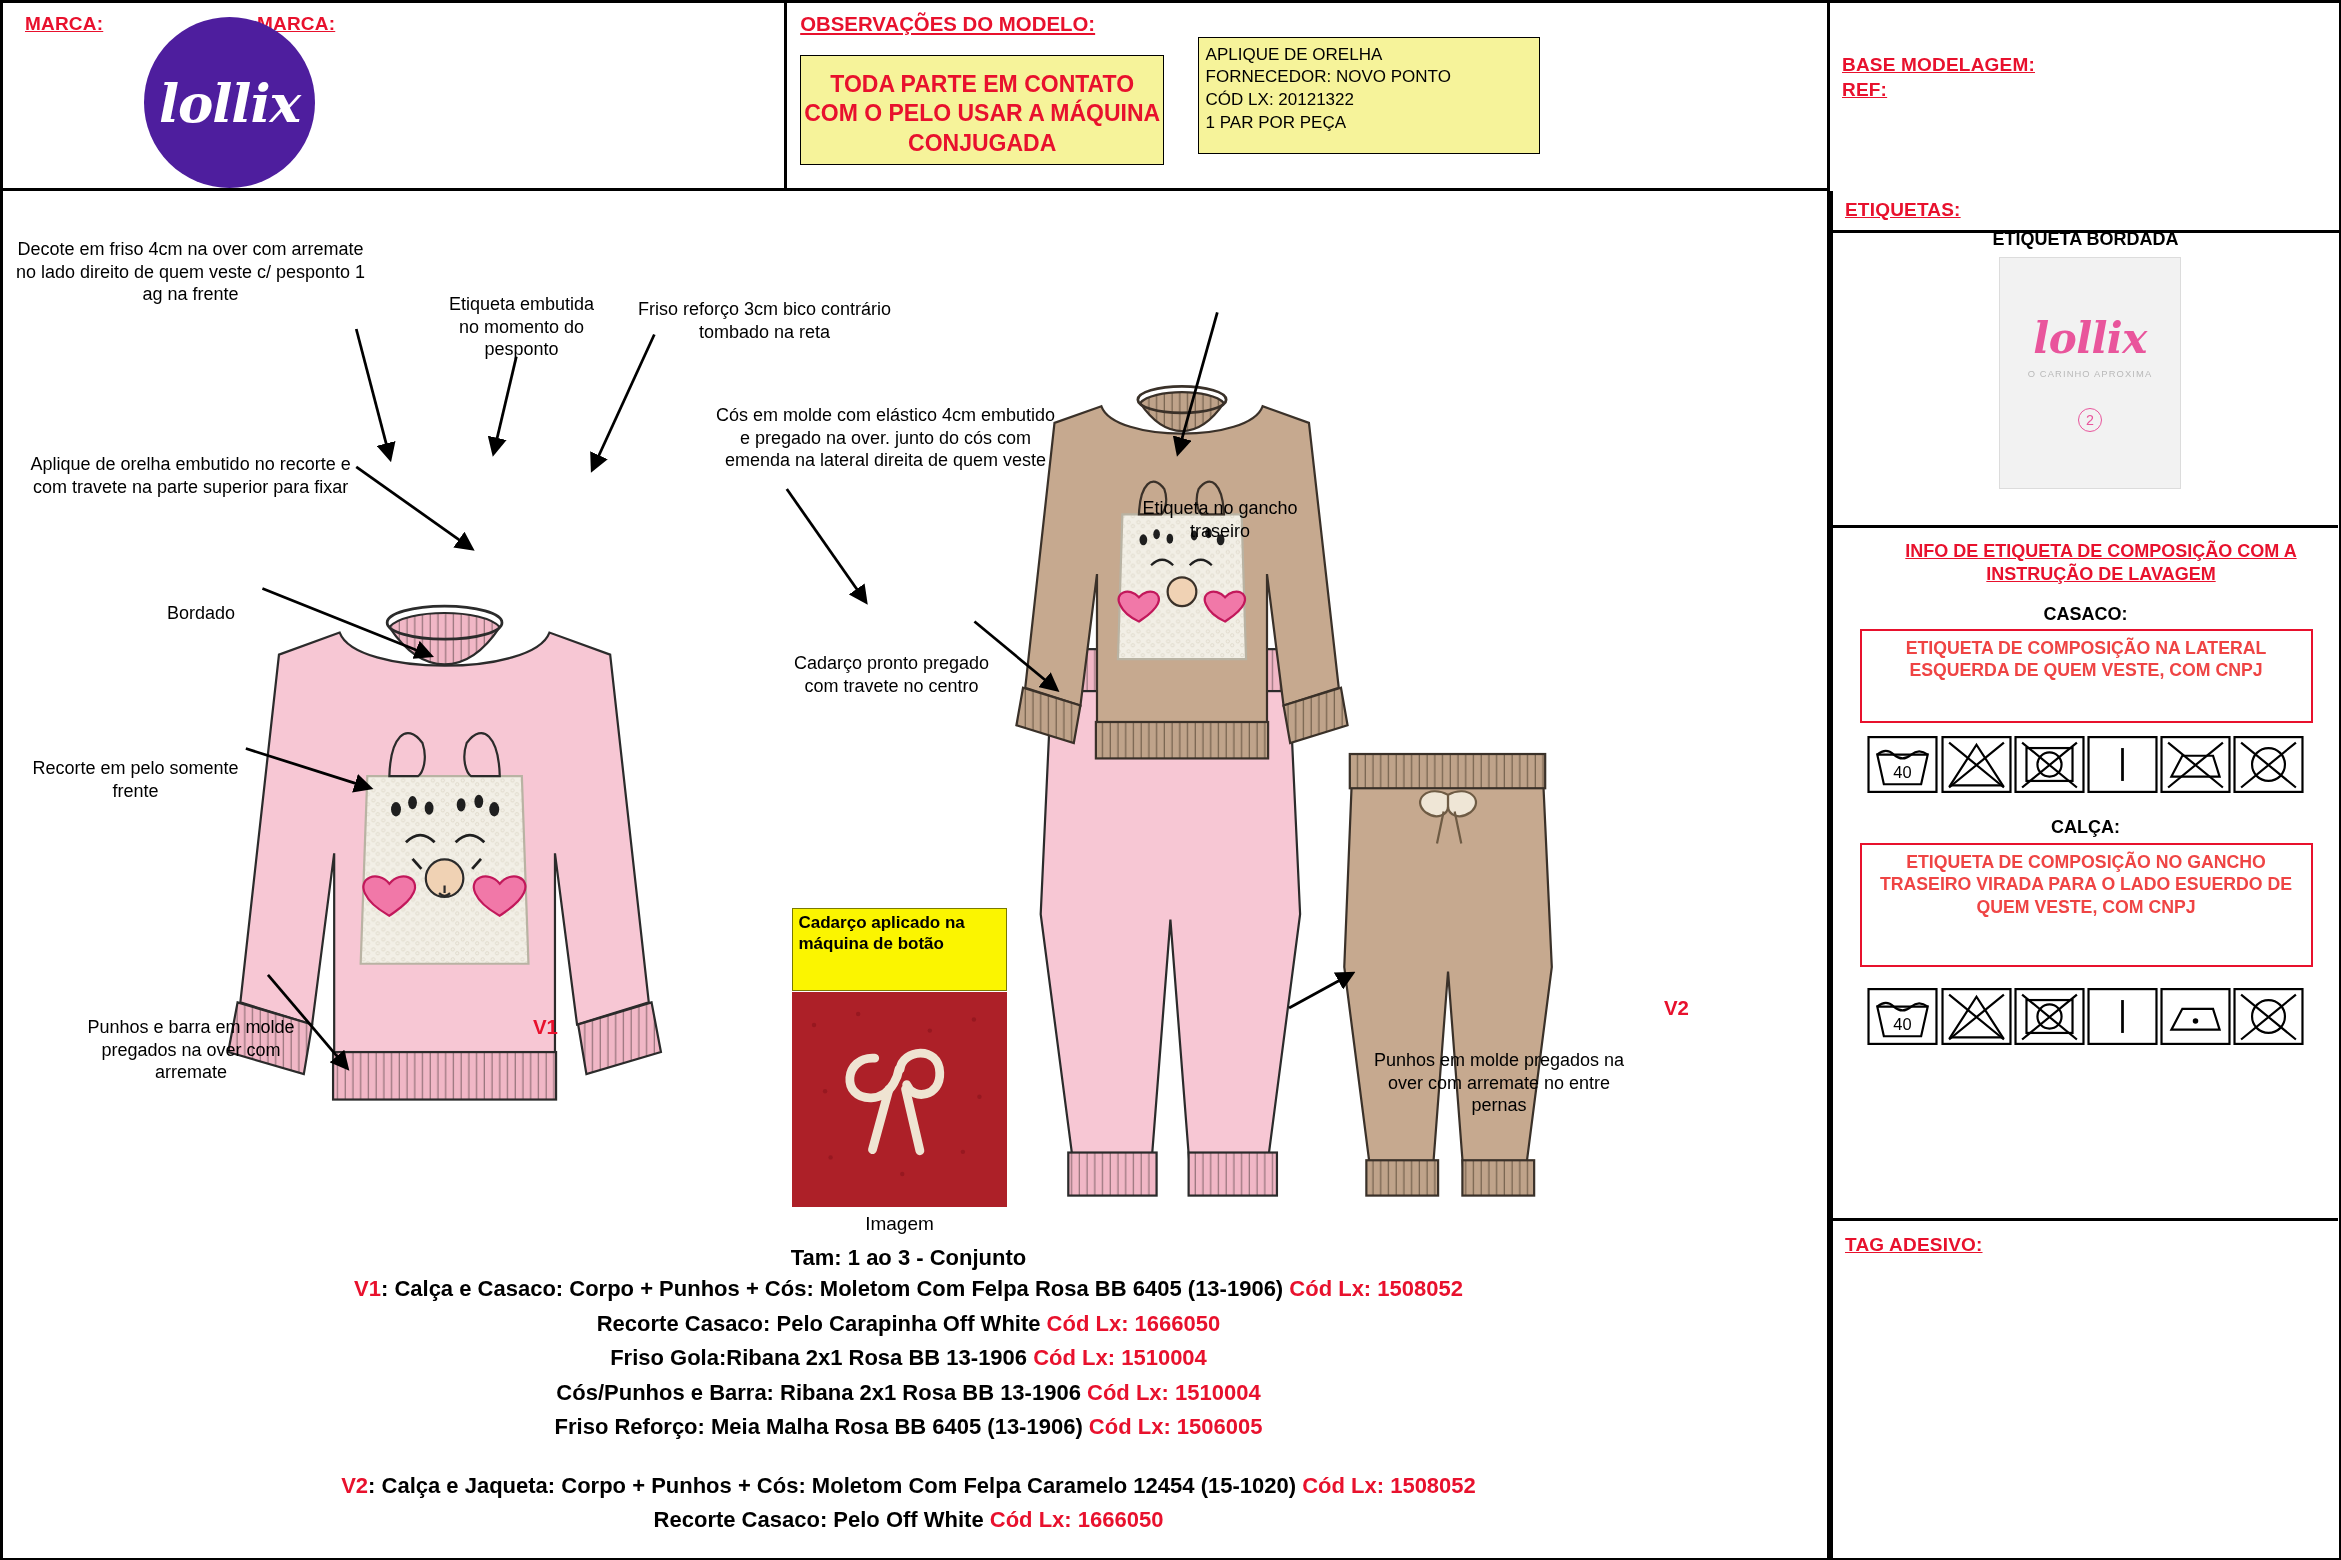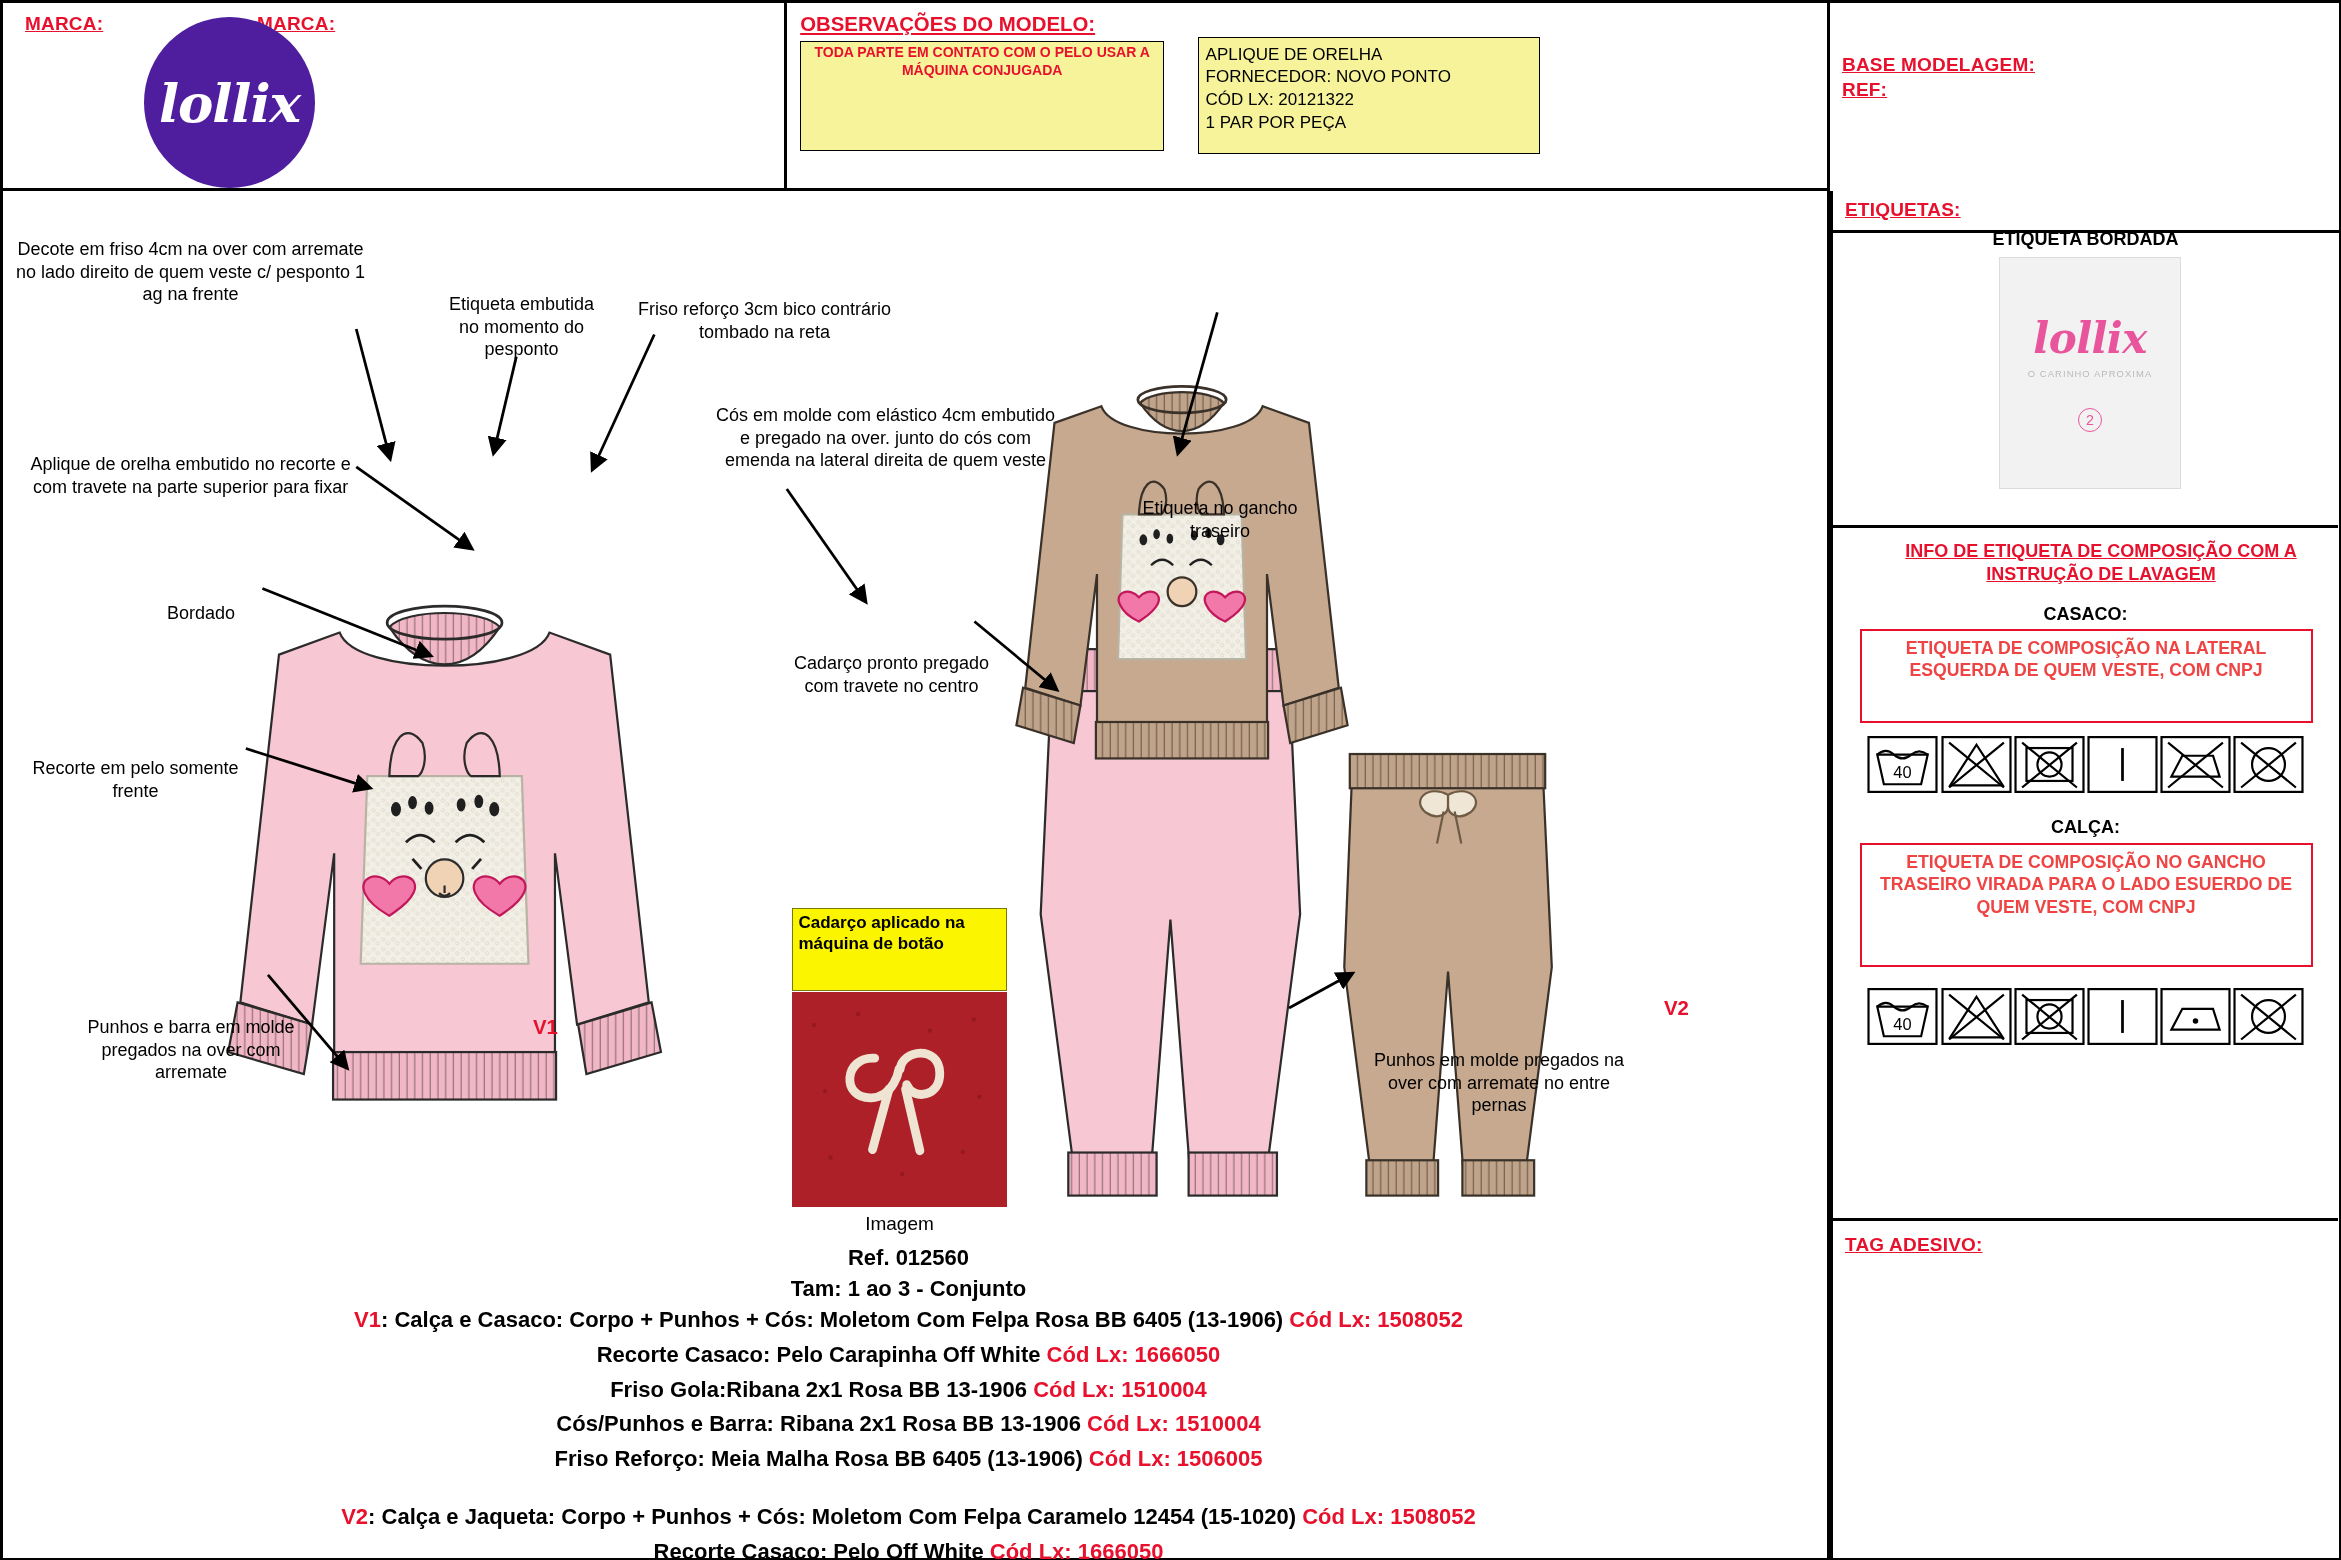--- a/index.html
+++ b/index.html
@@ -44,22 +44,22 @@
   }
   .obs-title {
     position:absolute; left:13.2px; top:10px;
     color:#e8112d; font-weight:bold; font-size:20.4px; text-decoration:underline;
   }
   .yellow-box {
     position:absolute; background:#f6f39a; border:1.7px solid #000;
     color:#e8112d; font-weight:bold; text-align:center;
   }
   .ybox1 {
-    left:13.2px; top:38px; width:364px; height:110px;
-    font-size:14px; line-height:1.28; padding-top:2px;
+    left:13.2px; top:52px; width:364px; height:110px;
+    font-size:23px; line-height:1.28; padding-top:14px;
   }
   .ybox2 {
     left:411px; top:34px; width:342px; height:117px;
     color:#000; font-weight:normal; text-align:left;
     font-size:17px; line-height:1.34; padding:5.5px 6.6px;
   }
   .ybox3 {
     left:773px; top:34px; width:259px; height:117px;
     color:#000; font-weight:normal; text-align:left;
     font-size:16px; line-height:1.34; padding:5.5px 6.6px;
@@ -360,21 +360,20 @@
           <path d="M150 120 c-56 -4 -62 74 -6 72 c42 -2 50 -52 50 -52"></path>
           <path d="M196 140 c4 -36 70 -44 72 6 c2 44 -48 52 -60 22"></path>
           <path d="M176 176 l-30 110"></path>
           <path d="M206 176 l26 112"></path>
         </g>
       </svg>
     </div>
     <div class="img-cap">Imagem</div>
 
     <div class="spec">
-      <div>Ref. 012560</div>
       <div>Tam: 1 ao 3 - Conjunto</div>
       <div id="spec-v1">
           <div class="spec-block"><span class="red">V1</span><span class="blk">: Calça e Casaco: Corpo + Punhos + Cós: Moletom Com Felpa Rosa BB 6405 (13-1906) </span><span class="red">Cód Lx: 1508052</span></div>
           <div class="spec-block"><span class="blk">Recorte Casaco: Pelo Carapinha Off White </span><span class="red">Cód Lx: 1666050</span></div>
           <div class="spec-block"><span class="blk">Friso Gola:Ribana 2x1 Rosa BB 13-1906 </span><span class="red">Cód Lx: 1510004</span></div>
           <div class="spec-block"><span class="blk">Cós/Punhos e Barra: Ribana 2x1 Rosa BB 13-1906 </span><span class="red">Cód Lx: 1510004</span></div>
           <div class="spec-block"><span class="blk">Friso Reforço: Meia Malha Rosa BB 6405 (13-1906) </span><span class="red">Cód Lx: 1506005</span></div>
         </div>
       <div class="spec-gap"></div>
       <div id="spec-v2">

